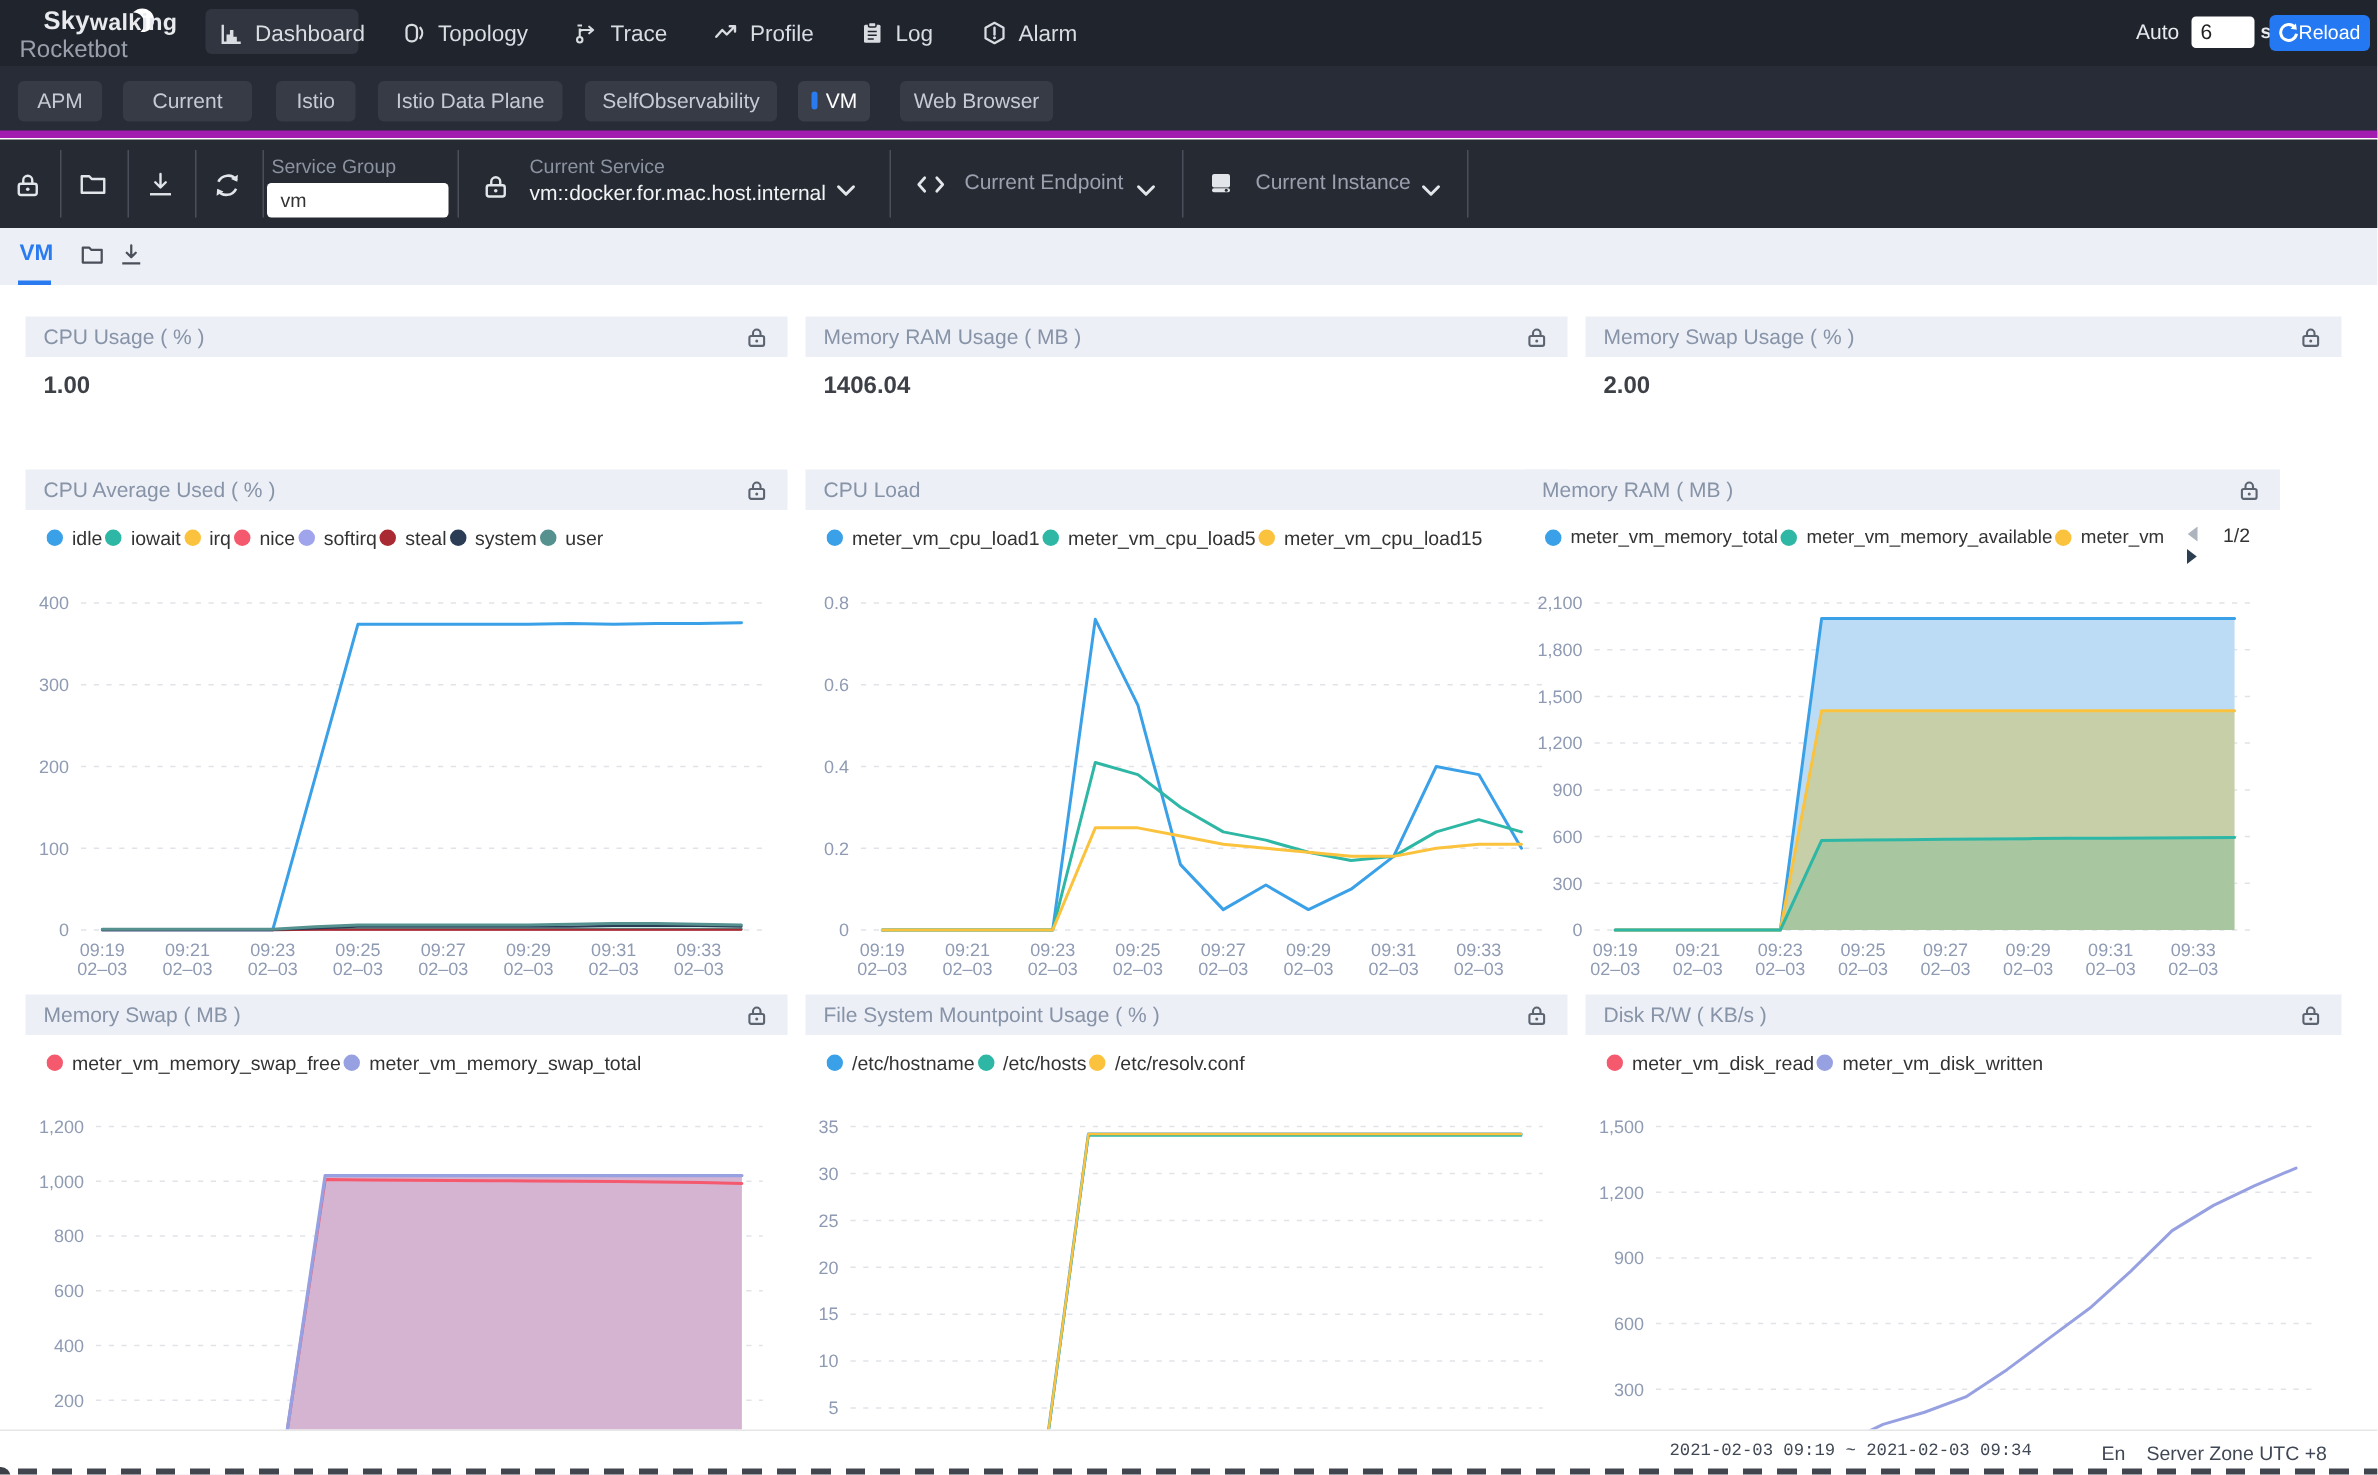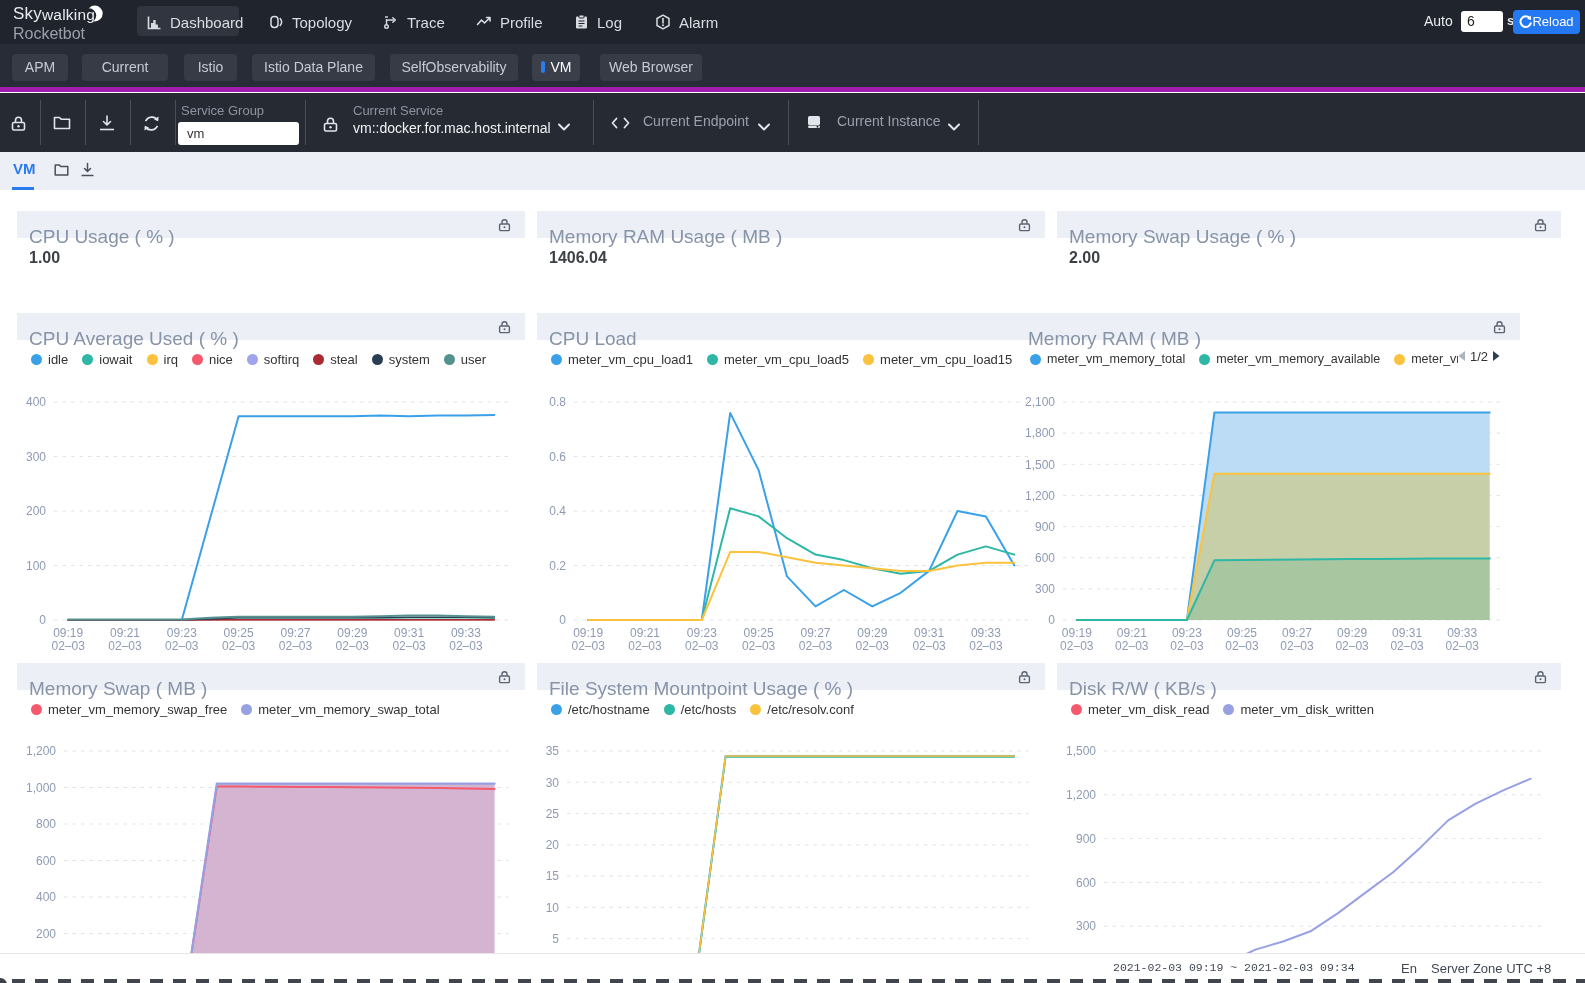--- a/index.html
+++ b/index.html
@@ -11,43 +11,43 @@
 #tools{position:absolute;left:0;top:93px;width:1585px;height:59px;background:#262A33}
 #vmbar{position:absolute;left:0;top:152px;width:1585px;height:38px;background:#EDEFF6}
 .chip{position:absolute;top:10px;height:27px;line-height:27px;background:#363B46;color:#C6CBD3;
  border-radius:4px;font-size:14px;text-align:center}
 .navitem{position:absolute;top:0;height:44px;display:flex;align-items:center;gap:8px;font-size:15px;color:#D9DCE1}
 .tdiv{position:absolute;top:7px;width:1px;height:45px;background:#494E58}
 .tlabel{position:absolute;font-size:13px;color:#8C93A0}
 .tval{position:absolute;font-size:14px;color:#F2F3F5}
 .panel{position:absolute}
 .phead{position:absolute;left:0;top:0;right:0;height:27px;background:#ECEFF6;color:#8793A7;
- font-size:19px;line-height:27px;padding:12px 12px}
+ font-size:14px;line-height:27px;padding:0 12px}
 .plock{position:absolute;right:14px;top:7px}
 .pval{position:absolute;left:12px;top:38px;font-size:16px;font-weight:700;color:#3D4147}
-.legend{position:absolute;left:14px;top:38px;right:14px;height:16px;display:flex;gap:14px;
- font-size:13px;color:#333;align-items:center;overflow:hidden;white-space:nowrap}
+.legend{position:absolute;left:14px;top:38px;right:14px;height:16px;display:flex;gap:2px;
+ font-size:13px;color:#333;align-items:flex-start;overflow:hidden;white-space:nowrap}
 .li{display:inline-flex;align-items:center;gap:6px}
 .dot{width:11px;height:11px;border-radius:50%;display:inline-block;flex:none}
 .chart{position:absolute;left:0;top:26px}
 #footer{position:absolute;left:0;top:953px;width:1585px;height:30px;background:#fff;border-top:1px solid #E6E6E6;z-index:50}
 .ftime{position:absolute;left:1113px;top:7px;font-family:"Liberation Mono",monospace;font-size:11.5px;color:#414855}
 .fen{position:absolute;left:1401px;top:7px;font-size:13px;color:#414855}
 .fzone{position:absolute;left:1431px;top:7px;font-size:13px;color:#414855}
 #dashes{position:absolute;left:12px;right:0;bottom:-1px;height:5px;z-index:60;
  background:repeating-linear-gradient(90deg,#41454E 0 13px,transparent 13px 23px)}
 #blob{position:absolute;left:-6px;top:978px;width:13px;height:13px;border-radius:50%;background:#3C4047;z-index:60}
 </style></head><body>
 <div id="app">
 <div id="hdr">
 <svg class="abs" style="left:86px;top:5px" width="18" height="18" viewBox="0 0 18 18">
  <circle cx="8.8" cy="8.5" r="7.9" fill="#fff"></circle>
         <circle cx="2.9" cy="10.6" r="7.3" fill="#20242D"></circle>
       </svg>
-<div class="abs" style="left:13px;top:4px;font-weight:400;font-size:17px;letter-spacing:.2px">Sky<span style="font-size:15.5px;position:relative;top:1px">walking</span></div>
+<div class="abs" style="left:29px;top:4px;font-weight:700;font-size:17px;letter-spacing:.2px">Sky<span style="font-size:15.5px;position:relative;top:1px">walking</span></div>
 <div class="abs" style="left:13px;top:25px;font-size:16px;color:#99A0AC">Rocketbot</div>
 <div class="abs" style="left:137px;top:6px;width:102px;height:30px;background:#31353F;border-radius:4px"></div>
 <div class="navitem" style="left:147px">
  <svg width="15" height="15" viewBox="0 0 15 15">
           <path d="M1.5 1.5 V13.5 H13.5" fill="none" stroke="#D9DCE1" stroke-width="1.6"></path>
           <path d="M4 13 V8 h2.3 V13 M6.3 13 V5 h2.3 V13 M8.6 13 V9.5 h2.3 V13" fill="#D9DCE1" stroke="none"></path>
         </svg>
  <span>Dashboard</span>
       </div>
 <div class="navitem" style="left:268px">
@@ -340,21 +340,21 @@
         <text x="446.2" y="311" text-anchor="middle" fill="#8F9BB3" font-size="12">02–03</text>
         <polygon points="60.8,281.0 88.3,281.0 115.8,281.0 143.4,281.0 170.9,281.0 198.4,73.4 226.0,73.4 253.5,73.4 281.0,73.4 308.5,73.4 336.1,73.4 363.6,73.4 391.1,73.4 418.7,73.4 446.2,73.4 473.7,73.4 473.7,134.8 446.2,134.8 418.7,134.8 391.1,134.8 363.6,134.8 336.1,134.8 308.5,134.8 281.0,134.8 253.5,134.8 226.0,134.8 198.4,134.8 170.9,281.0 143.4,281.0 115.8,281.0 88.3,281.0 60.8,281.0" fill="#BCDCF5"></polygon>
         <polygon points="60.8,281.0 88.3,281.0 115.8,281.0 143.4,281.0 170.9,281.0 198.4,134.8 226.0,134.8 253.5,134.8 281.0,134.8 308.5,134.8 336.1,134.8 363.6,134.8 391.1,134.8 418.7,134.8 446.2,134.8 473.7,134.8 473.7,219.4 446.2,219.5 418.7,219.6 391.1,219.8 363.6,219.9 336.1,220.1 308.5,220.3 281.0,220.5 253.5,220.8 226.0,221.0 198.4,221.3 170.9,281.0 143.4,281.0 115.8,281.0 88.3,281.0 60.8,281.0" fill="#C7CFA8"></polygon>
         <polygon points="60.8,281.0 88.3,281.0 115.8,281.0 143.4,281.0 170.9,281.0 198.4,221.3 226.0,221.0 253.5,220.8 281.0,220.5 308.5,220.3 336.1,220.1 363.6,219.9 391.1,219.8 418.7,219.6 446.2,219.5 473.7,219.4 473.7,281.0 446.2,281.0 418.7,281.0 391.1,281.0 363.6,281.0 336.1,281.0 308.5,281.0 281.0,281.0 253.5,281.0 226.0,281.0 198.4,281.0 170.9,281.0 143.4,281.0 115.8,281.0 88.3,281.0 60.8,281.0" fill="#A8C6A0"></polygon>
         <polyline points="60.8,281.0 88.3,281.0 115.8,281.0 143.4,281.0 170.9,281.0 198.4,73.4 226.0,73.4 253.5,73.4 281.0,73.4 308.5,73.4 336.1,73.4 363.6,73.4 391.1,73.4 418.7,73.4 446.2,73.4 473.7,73.4" fill="none" stroke="#3AA0E8" stroke-width="2" stroke-linejoin="round" stroke-linecap="round"></polyline>
         <polyline points="60.8,281.0 88.3,281.0 115.8,281.0 143.4,281.0 170.9,281.0 198.4,134.8 226.0,134.8 253.5,134.8 281.0,134.8 308.5,134.8 336.1,134.8 363.6,134.8 391.1,134.8 418.7,134.8 446.2,134.8 473.7,134.8" fill="none" stroke="#FBC23D" stroke-width="2" stroke-linejoin="round" stroke-linecap="round"></polyline>
         <polyline points="60.8,281.0 88.3,281.0 115.8,281.0 143.4,281.0 170.9,281.0 198.4,221.3 226.0,221.0 253.5,220.8 281.0,220.5 308.5,220.3 336.1,220.1 363.6,219.9 391.1,219.8 418.7,219.6 446.2,219.5 473.7,219.4" fill="none" stroke="#2EB7A5" stroke-width="2" stroke-linejoin="round" stroke-linecap="round"></polyline>
       </svg>
       <div class="abs" style="left:441px;top:36px;width:60px;height:18px;font-size:13px;color:#333"><svg width="9" height="12" viewBox="0 0 9 12" style="vertical-align:-1px">
           <path d="M8 1 L1.5 6 L8 11 Z" fill="#AEB4BE"></path>
-        </svg><span style="margin:0 4px">1/2</span><svg width="9" height="12" viewBox="0 0 9 12" style="vertical-align:-1px">
+        </svg><span style="margin:0 16px">1/2</span><svg width="9" height="12" viewBox="0 0 9 12" style="vertical-align:-1px">
           <path d="M1 1 L7.5 6 L1 11 Z" fill="#2C3E50"></path>
         </svg></div>
     </div>
     <div class="panel" style="left:17px;top:663px;width:508px;height:320px">
       <div class="phead"><span>Memory Swap ( MB )</span><svg class="plock" width="13" height="14" viewBox="0 0 13 14">
           <rect x="1.6" y="6" width="9.8" height="6.6" rx="1.2" fill="none" stroke="#5C6470" stroke-width="1.4"></rect>
           <path d="M4 6 V4.2 a2.5 2.5 0 0 1 5 0 V6" fill="none" stroke="#5C6470" stroke-width="1.4"></path>
           <circle cx="6.5" cy="9.3" r="1" fill="#5C6470"></circle>
         </svg></div>
       <div class="legend">

